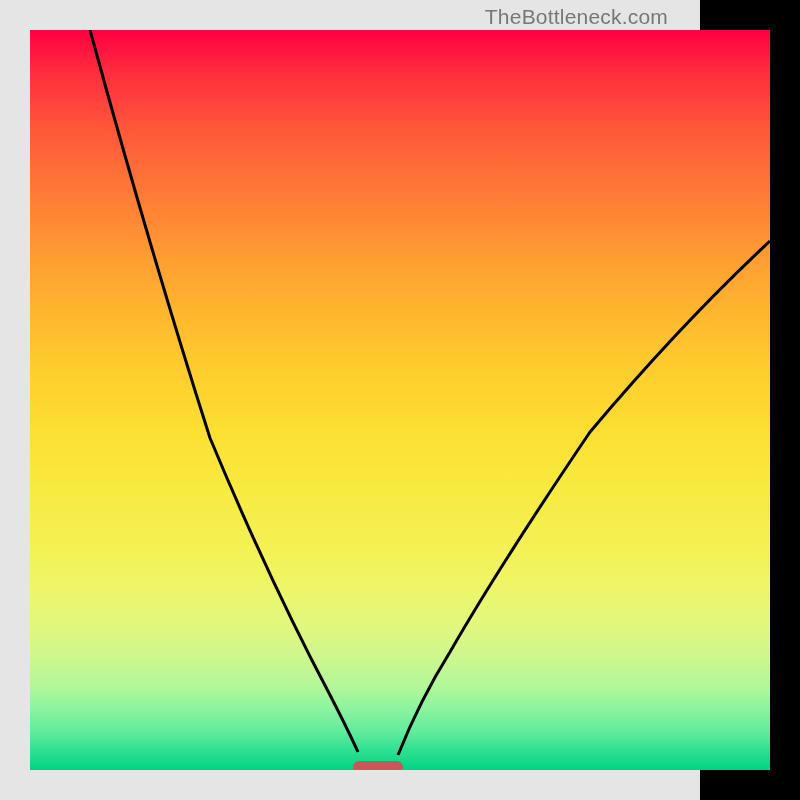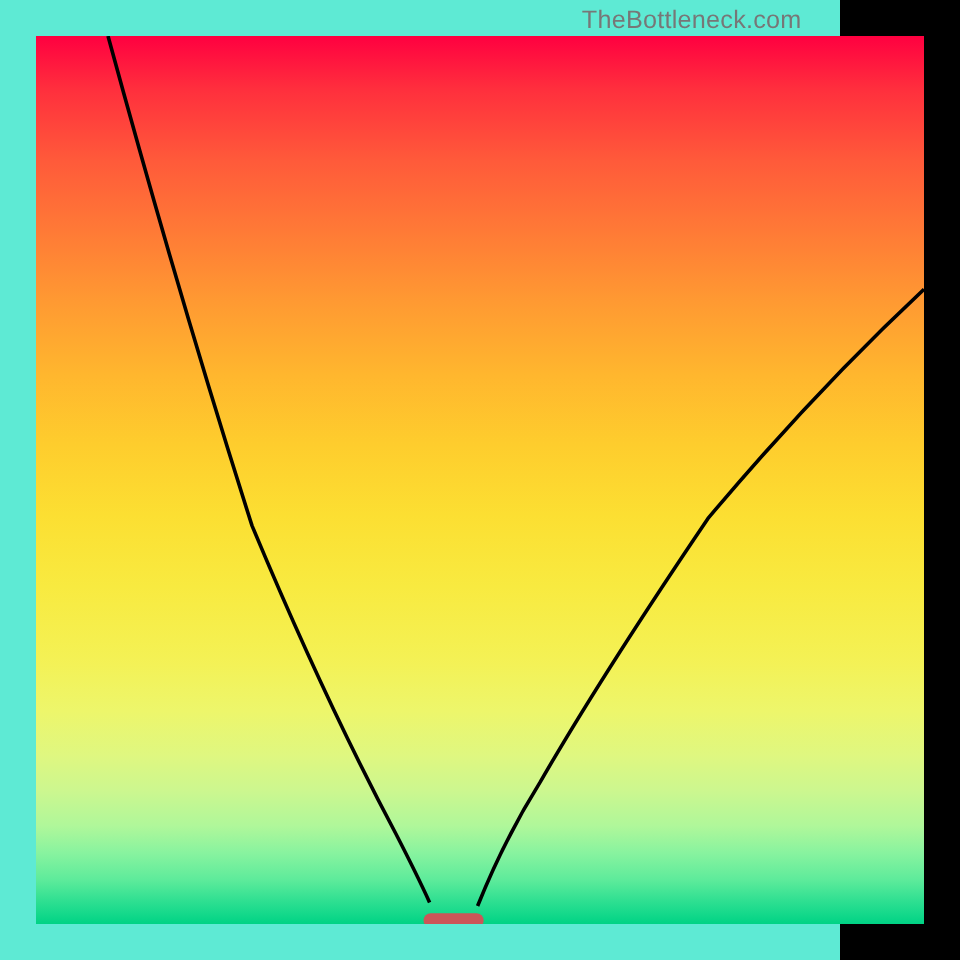--- a/index.html
+++ b/index.html
@@ -8,21 +8,21 @@
     width: 800px;
     height: 800px;
     background: #000;
     overflow: hidden;
     font-family: Arial, Helvetica, sans-serif;
   }
   .frame {
     position: absolute;
     left: 0; top: 0;
     width: 700px; height: 800px;
-    background: #5eead4;
+    background: #e5e5e5;
   }
   .plot-area {
     position: absolute;
     left: 30px;
     top: 30px;
     width: 740px;
     height: 740px;
     overflow: hidden;
     
     background: linear-gradient(to bottom,

